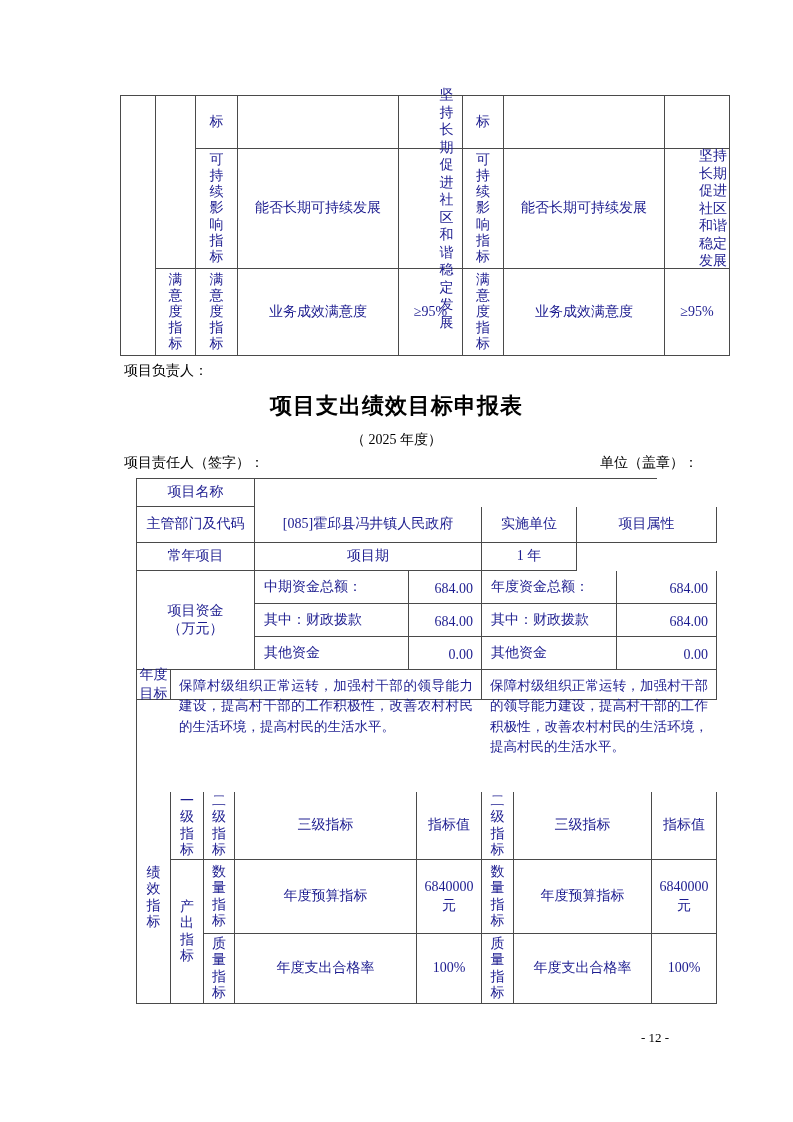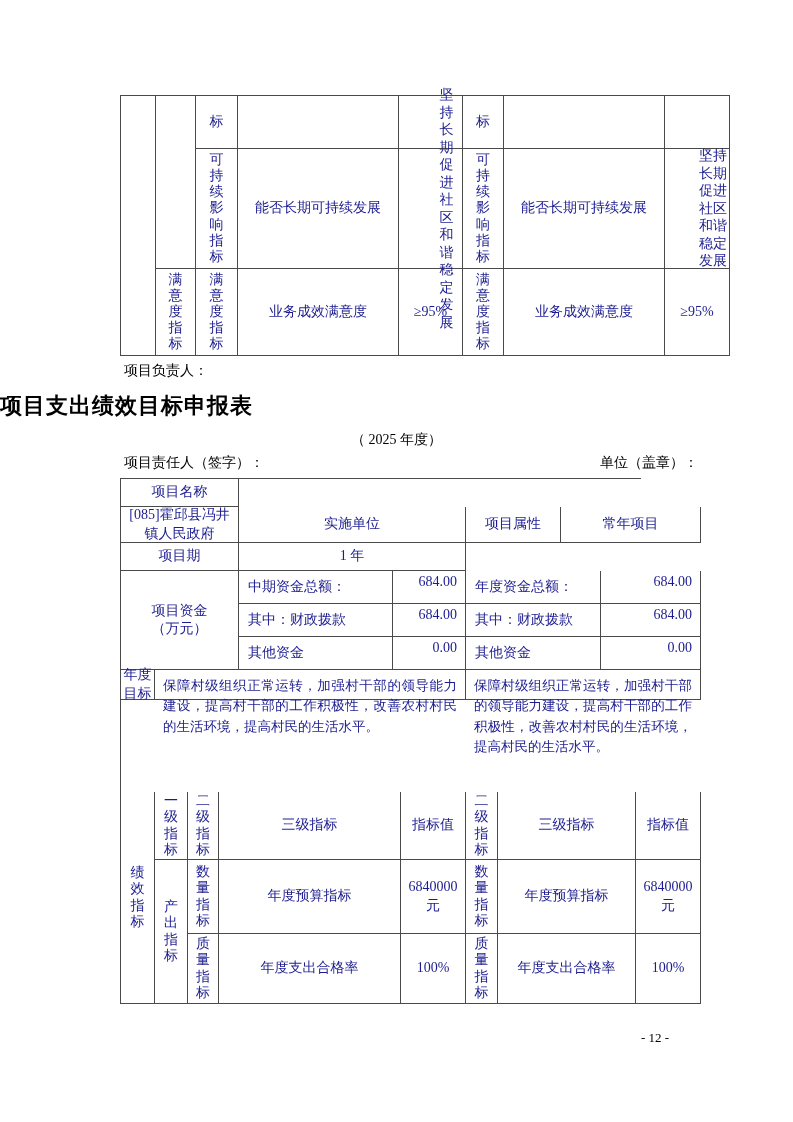--- a/index.html
+++ b/index.html
@@ -8,45 +8,45 @@
   .page { position:relative; width:793px; height:1122px; margin:0 auto;
           background:var(--page-bg,#ffffff); color:var(--text,#1c1c8f); }
 
   .grid { display:grid; border-left:1px solid var(--border,#4a4a4a); }
   .bt   { border-top:1px solid var(--border,#4a4a4a); }
   .cell { border-right:1px solid var(--border,#4a4a4a);
           border-bottom:1px solid var(--border,#4a4a4a);
           display:flex; align-items:center; justify-content:center;
           text-align:center; font-size:14px; line-height:1.3; padding:2px; }
   .left { justify-content:flex-start; text-align:left; padding-left:9px; }
-  .num  { align-items:flex-start; justify-content:flex-end; text-align:right;
+  .num  { align-items:flex-end; justify-content:flex-end; text-align:right;
           padding-right:8px; padding-bottom:5px; }
   .para { align-items:flex-start; justify-content:flex-start; text-align:justify;
           padding:6px 8px; font-size:13.5px; line-height:1.5; }
   .vtext { display:inline-block; width:1.08em; word-break:break-all;
            line-height:1.15; text-align:center; }
   .blocktext  { display:inline-block; width:45px; word-break:break-all; line-height:1.25;margin-left:32px; }
   .wrapnarrow { display:inline-block; width:88px; font-size:13.5px; line-height:1.25; }
   .fundlabel  { display:inline-block; width:4.3em; }
 
   .top-grid { position:absolute; left:120px; top:95px;
               grid-template-columns:35px 40px 42px 161px 64px 41px 161px 65px;
               grid-template-rows:53px 120px 87px; }
 
-  .main { position:absolute; left:120px; top:478px; width:521px; }
+  .main { position:absolute; left:136px; top:478px; width:521px; }
   .gA { grid-template-columns:118px 462px; grid-template-rows:28px; }
   .gB { grid-template-columns:118px 227px 95px 140px; grid-template-rows:36px 28px; }
   .gC { grid-template-columns:118px 154px 73px 135px 100px; grid-template-rows:33px 33px 33px; }
   .gD { grid-template-columns:34px 311px 235px; grid-template-rows:30px 92px; }
   .gE { grid-template-columns:34px 33px 31px 182px 65px 32px 138px 65px;
         grid-template-rows:68px 74px 70px; }
 
   .leader { position:absolute; left:124px; top:362px; font-size:14px;
             color:var(--plain-text,#000); }
-  .title  { position:absolute; left:0; right:0; top:391px; text-align:left;
+  .title  { position:absolute; left:0; right:0; top:391px; text-align:center;
             font-family:"Liberation Sans","DejaVu Sans",sans-serif;
             font-weight:bold; font-size:22px; color:var(--title-text,#000);
             letter-spacing:1px; }
   .subtitle { position:absolute; left:0; right:0; top:431px; text-align:center;
               font-size:14px; color:var(--plain-text,#000); }
   .signrow { position:absolute; left:124px; top:454px; width:574px;
              display:flex; justify-content:space-between; font-size:14px;
              color:var(--plain-text,#000); }
   .footer { position:absolute; left:641px; top:1030px; font-size:13px;
             color:var(--plain-text,#000); }
@@ -126,20 +126,23 @@
   <div class="main">
 
     <div class="grid gA bt">
       <div class="cell">
           <span>项目名称</span>
         </div>
     </div>
 
     <div class="grid gB">
       <div class="cell">
+          <span>主管部门及代码</span>
+        </div>
+      <div class="cell">
           <span>[085]霍邱县冯井镇人民政府</span>
         </div>
       <div class="cell">
           <span>实施单位</span>
         </div>
       <div class="cell">
           <span>项目属性</span>
         </div>
       <div class="cell">
           <span>常年项目</span>

